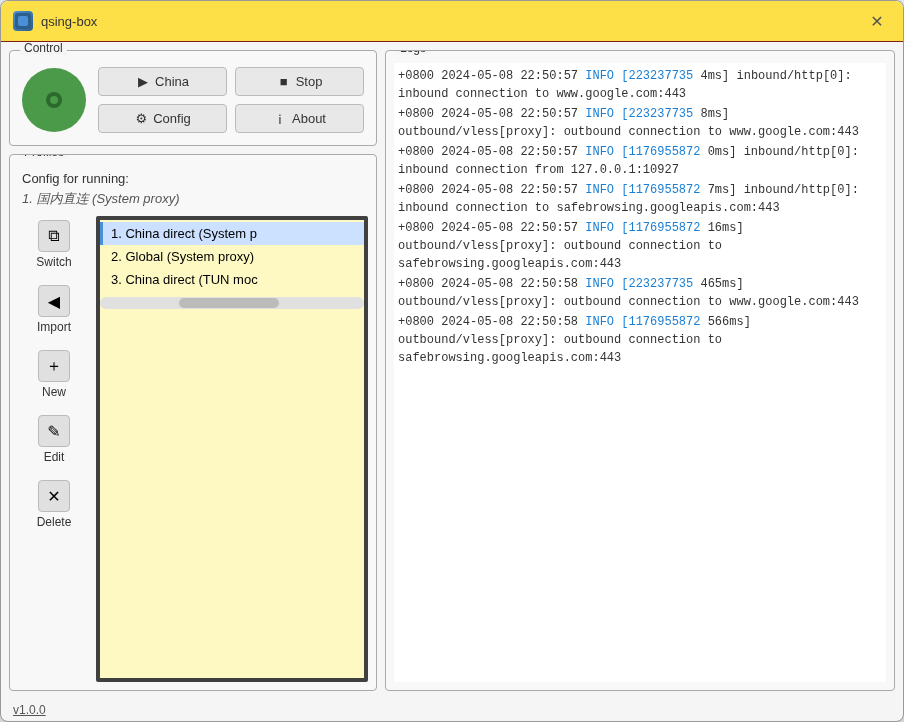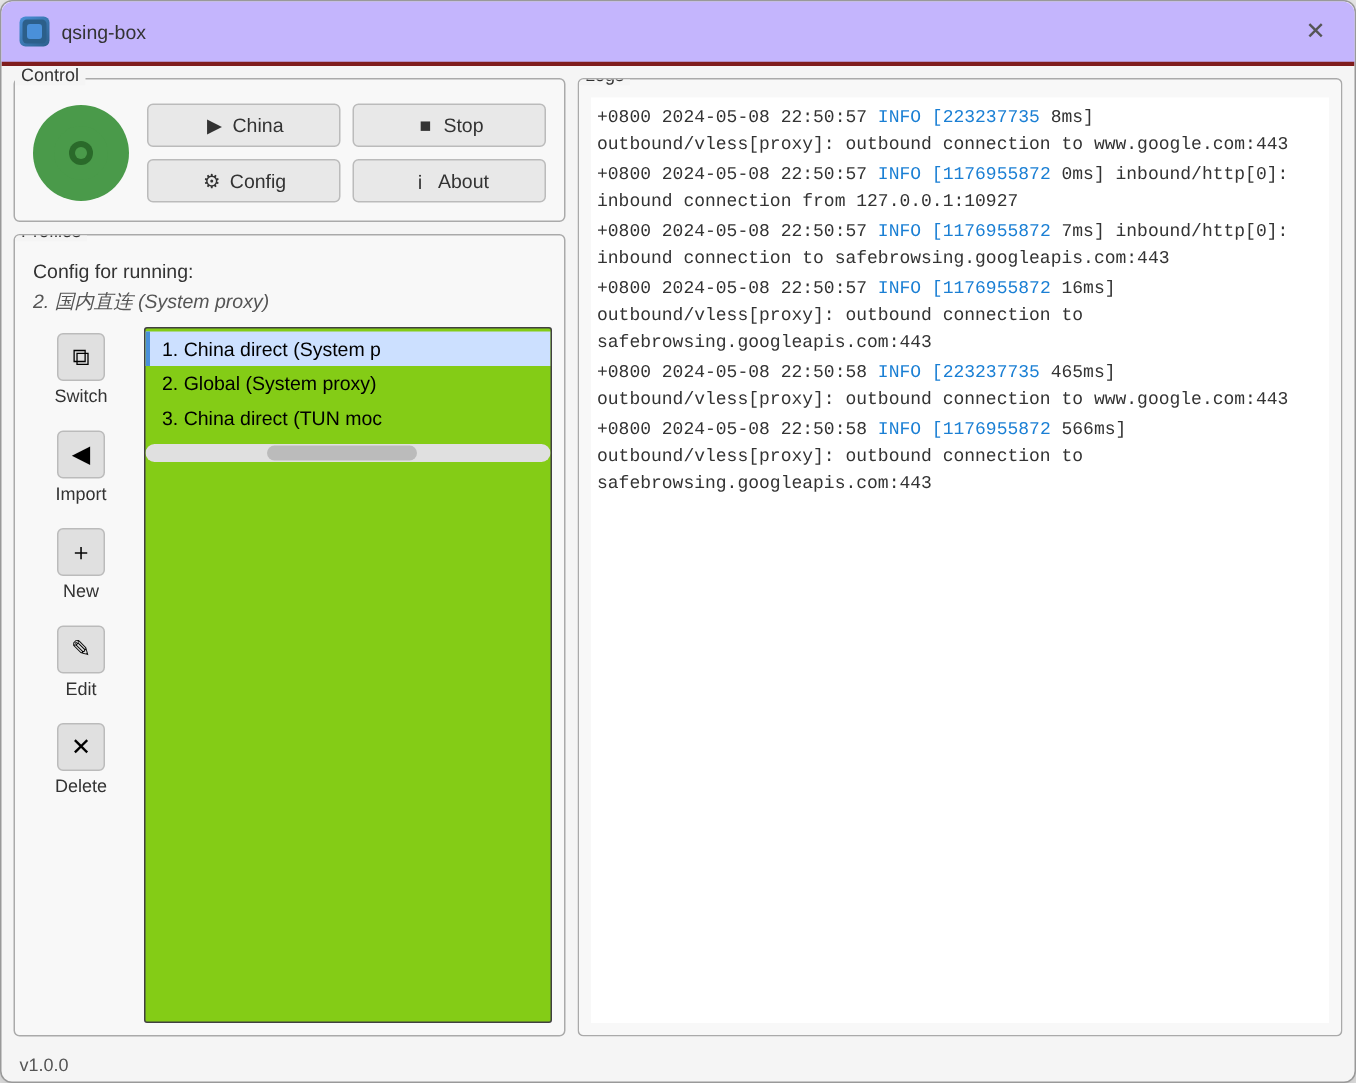--- a/index.html
+++ b/index.html
@@ -22,22 +22,22 @@
       border-radius: 8px;
       display: flex;
       flex-direction: column;
       box-shadow: 0 4px 16px rgba(0,0,0,0.3);
       position: relative;
     }
     .title-bar {
       display: flex;
       align-items: center;
       padding: 6px 12px;
-      background: #c4b5fd;
-      border-bottom: 3px solid #7f1d1d;
+      background: #fde047;
+      border-bottom: 1px solid #7f1d1d;
       border-radius: 8px 8px 0 0;
       min-height: 36px;
     }
     .title-bar-icon {
       width: 20px;
       height: 20px;
       margin-right: 8px;
       background: linear-gradient(135deg, #4a90d9, #2c5f8a);
       border-radius: 4px;
       display: flex;
@@ -81,21 +81,21 @@
     }
     .group-box {
       border: 1px solid #aaa;
       border-radius: 4px;
       position: relative;
       background: #f8f8f8;
     }
     .group-label {
       position: absolute;
       top: -10px;
-      left: 0;
+      left: 10px;
       background: #f5f5f5;
       padding: 0 4px;
       font-size: 12px;
       color: #333;
     }
     .control-box {
       padding: 16px 12px 12px;
     }
     .control-inner {
       display: flex;
@@ -199,23 +199,23 @@
       align-items: center;
       justify-content: center;
       font-size: 16px;
     }
     .side-btn-label {
       font-size: 12px;
       color: #333;
     }
     .profiles-list-container {
       flex: 1;
-      border: 1px solid #404040;
+      border: 4px solid #404040;
       border-radius: 2px;
-      background: #84cc16;
+      background: #fef9c3;
       overflow: auto;
       position: relative;
     }
     .profiles-list {
       list-style: none;
       padding: 2px 0;
     }
     .profile-item {
       padding: 4px 8px;
       cursor: pointer;
@@ -253,20 +253,21 @@
       border: none;
       padding: 4px;
     }
     .log-entry { margin-bottom: 2px; }
     .log-timestamp { color: #333; }
     .log-info { color: #1a7fd4; }
     .version-bar {
       padding: 4px 12px;
       font-size: 12px;
       color: #555;
+      text-decoration: underline;
     }
     .scrollbar-h {
       height: 12px;
       background: #e0e0e0;
       border-radius: 6px;
       margin: 4px 0;
       position: relative;
     }
     .scrollbar-thumb {
       height: 10px;
@@ -331,21 +332,21 @@
                 <span>About</span>
               </button>
             </div>
           </div>
         </div>
       </div>
 
       <div class="group-box profiles-box">
         <span class="group-label">Profiles</span>
         <div class="config-label">Config for running:</div>
-        <div class="config-current">2. 国内直连 (System proxy)</div>
+        <div class="config-current">1. 国内直连 (System proxy)</div>
 
         <div class="profiles-main">
 
           <div class="profiles-sidebar">
             <div class="side-btn">
               <div class="side-btn-icon">⧉</div>
               <span class="side-btn-label">Switch</span>
             </div>
             <div class="side-btn">
               <div class="side-btn-icon">◀</div>
@@ -377,20 +378,21 @@
           </div>
         </div>
       </div>
 
     </div>
 
     <div class="right-panel">
       <div class="group-box logs-box">
         <span class="group-label">Logs</span>
         <div class="logs-content" id="logs-content">
+        <div class="log-entry"><span class="log-timestamp">+0800 2024-05-08 22:50:57</span> <span class="log-info">INFO [223237735</span><span> 4ms] inbound/http[0]: inbound connection to www.google.com:443</span></div>
             <div class="log-entry"><span class="log-timestamp">+0800 2024-05-08 22:50:57</span> <span class="log-info">INFO [223237735</span><span> 8ms] outbound/vless[proxy]: outbound connection to www.google.com:443</span></div>
             <div class="log-entry"><span class="log-timestamp">+0800 2024-05-08 22:50:57</span> <span class="log-info">INFO [1176955872</span><span> 0ms] inbound/http[0]: inbound connection from 127.0.0.1:10927</span></div>
             <div class="log-entry"><span class="log-timestamp">+0800 2024-05-08 22:50:57</span> <span class="log-info">INFO [1176955872</span><span> 7ms] inbound/http[0]: inbound connection to safebrowsing.googleapis.com:443</span></div>
             <div class="log-entry"><span class="log-timestamp">+0800 2024-05-08 22:50:57</span> <span class="log-info">INFO [1176955872</span><span> 16ms] outbound/vless[proxy]: outbound connection to safebrowsing.googleapis.com:443</span></div>
             <div class="log-entry"><span class="log-timestamp">+0800 2024-05-08 22:50:58</span> <span class="log-info">INFO [223237735</span><span> 465ms] outbound/vless[proxy]: outbound connection to www.google.com:443</span></div>
             <div class="log-entry"><span class="log-timestamp">+0800 2024-05-08 22:50:58</span> <span class="log-info">INFO [1176955872</span><span> 566ms] outbound/vless[proxy]: outbound connection to safebrowsing.googleapis.com:443</span></div>
           </div>
       </div>
     </div>
 

